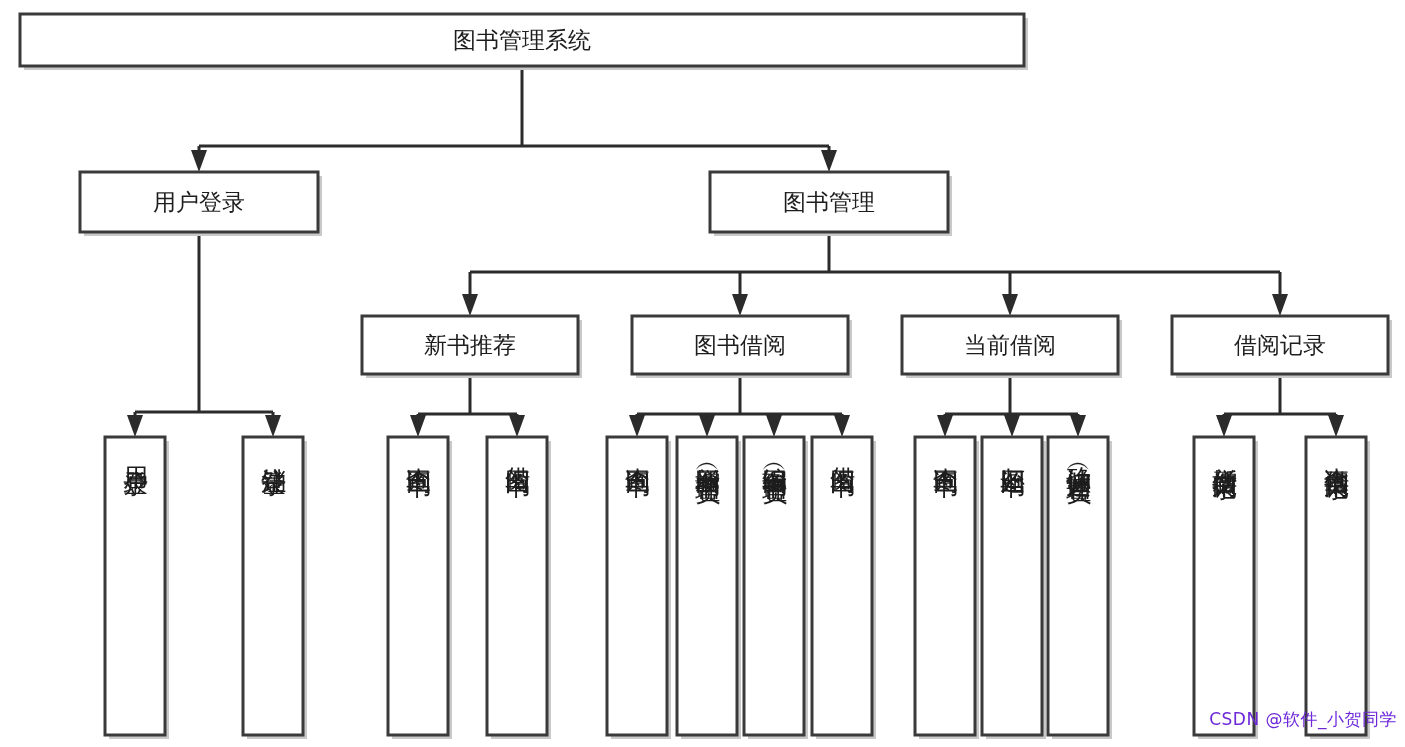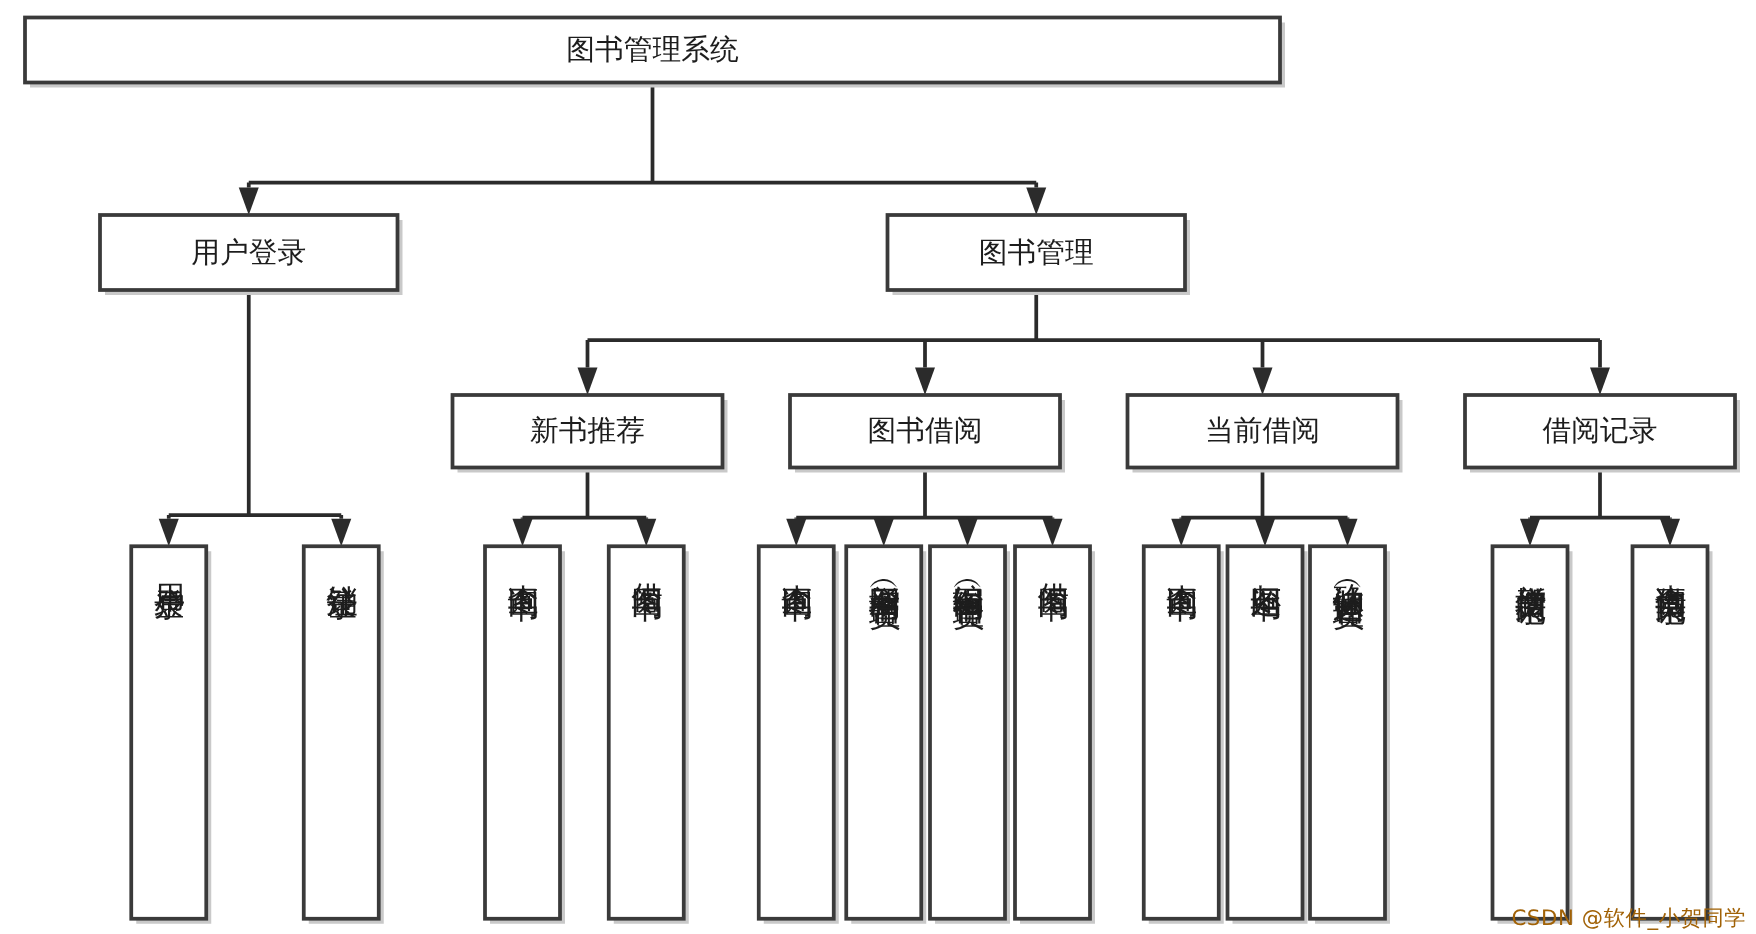--- a/index.html
+++ b/index.html
@@ -62,24 +62,24 @@
     line-height: 1.06;
     letter-spacing: 2px;
     color: #1d1d1d;
     white-space: nowrap;
     text-align: center;
     pointer-events: none;
   }
   .watermark {
     position: absolute;
     right: 8px;
-    bottom: 1px;
+    bottom: 16px;
     font-family: "DejaVu Sans", "Liberation Sans", sans-serif;
     font-size: 17px;
-    color: #a16207;
+    color: #6d28d9;
     letter-spacing: 0.5px;
     white-space: nowrap;
   }
 </style>
 </head>
 <body>
 
 <div id="diagram-root">
 
   <svg class="flow" viewBox="0 0 1405 747">

